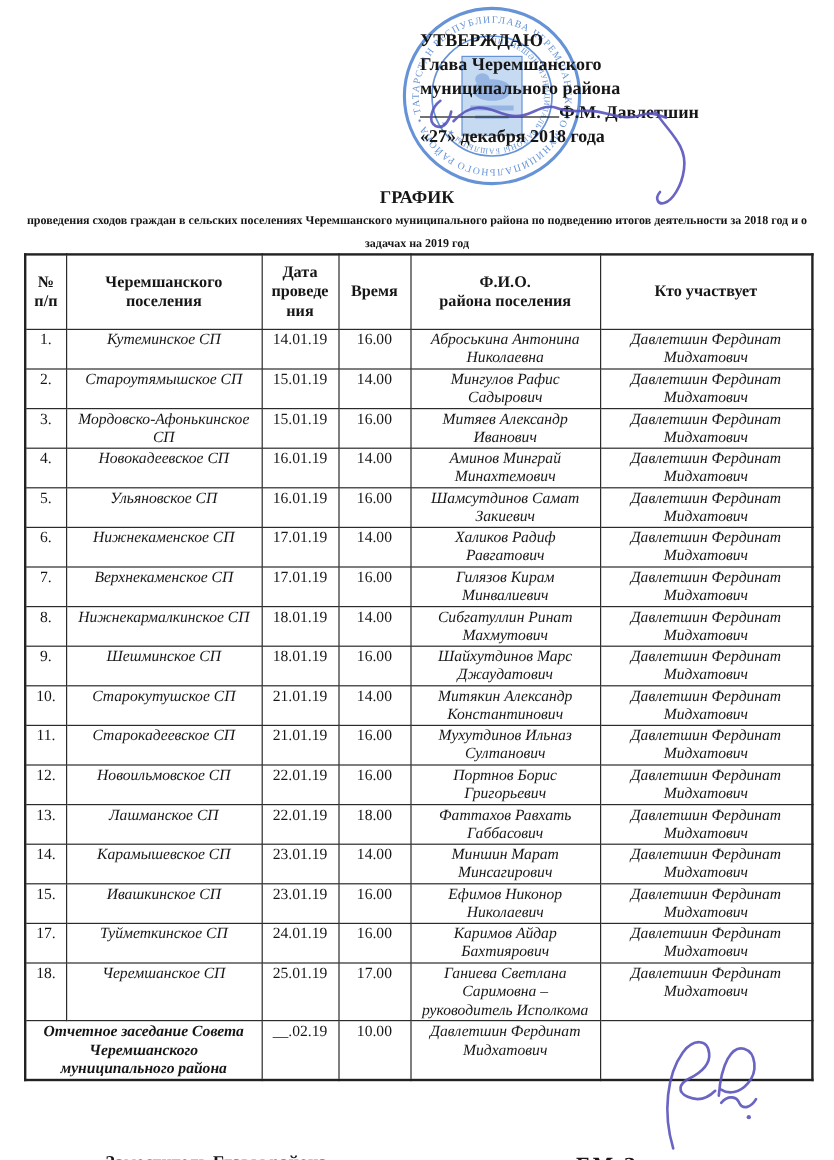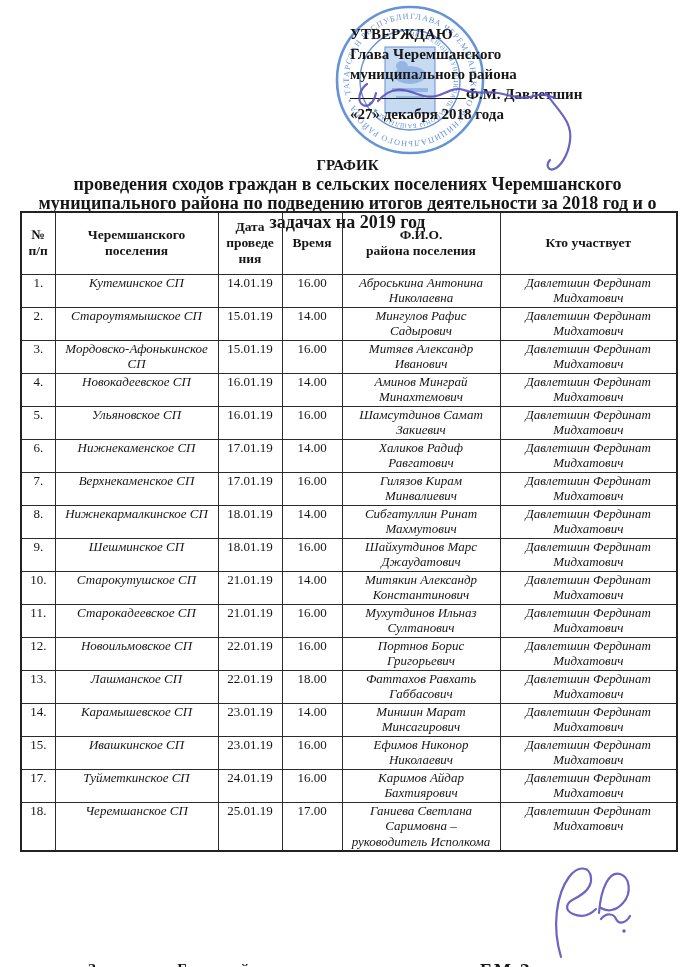--- a/index.html
+++ b/index.html
@@ -16,21 +16,21 @@
   
   .approval {
     position:absolute; left:350px; top:24px; width:302px; z-index:3;
     font-weight:bold; font-size:15px; line-height:20px;
   }
   .approval .sig-row { white-space:nowrap; }
   .sig-line { display:inline-block; width:116px; border-bottom:1.6px solid #161616; height:14px; }
   
   .title-block { position:absolute; left:19px; top:156px; width:657px; z-index:3; text-align:center; }
   .title-main { font-weight:bold; font-size:15px; line-height:19px; }
-  .title-sub  { font-weight:bold; font-size:18px; line-height:19px; }
+  .title-sub  { font-weight:bold; font-size:10px; line-height:19px; }
   
   .doc-table { position:absolute; left:20px; top:211px; z-index:3; }
   table { border-collapse:collapse; table-layout:fixed; width:656px; border:2px solid #222; }
   th, td { border:1px solid #2b2b2b; overflow:hidden; }
   th {
     font-weight:bold; font-size:13.5px; line-height:16px;
     text-align:center; vertical-align:middle; white-space:pre-line; height:62px;
   }
   td {
     font-size:13px; line-height:15.5px; text-align:center; vertical-align:top;
@@ -244,20 +244,27 @@
             <td class="c-part">Давлетшин Фердинат Мидхатович</td>
           </tr>
           <tr>
             <td class="c-num">18.</td>
             <td class="c-set">Черемшанское СП</td>
             <td class="c-date">25.01.19</td>
             <td class="c-time">17.00</td>
             <td class="c-head">Ганиева Светлана Саримовна – руководитель Исполкома</td>
             <td class="c-part">Давлетшин Фердинат Мидхатович</td>
           </tr>
+        <tr class="summary">
+          <td class="s-label" colspan="2">Отчетное заседание Совета Черемшанского муниципального района</td>
+          <td>__.02.19</td>
+          <td>10.00</td>
+          <td class="s-head">Давлетшин Фердинат Мидхатович</td>
+          <td></td>
+        </tr>
       </tbody>
     </table>
   </div>
 
   <div class="signoff">
     <span class="pos">Заместитель Главы района</span>
     <span class="name">Г.М. Замалтдинов</span>
   </div>
 
   <svg class="ink-layer" width="695" height="967" viewBox="0 0 695 967">

